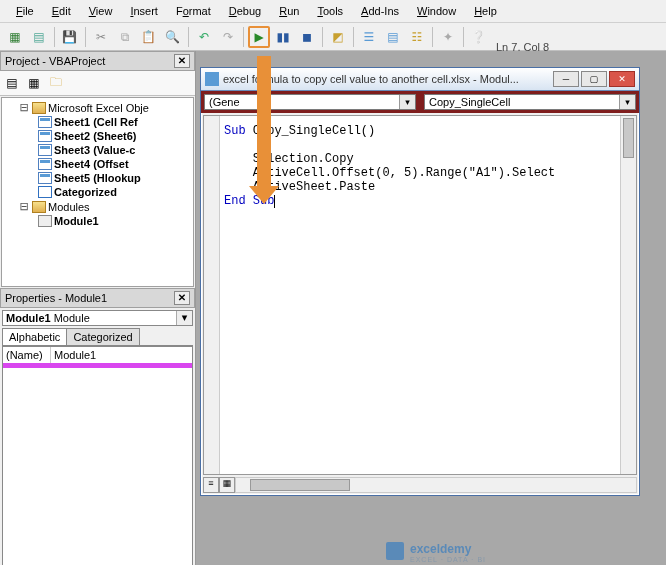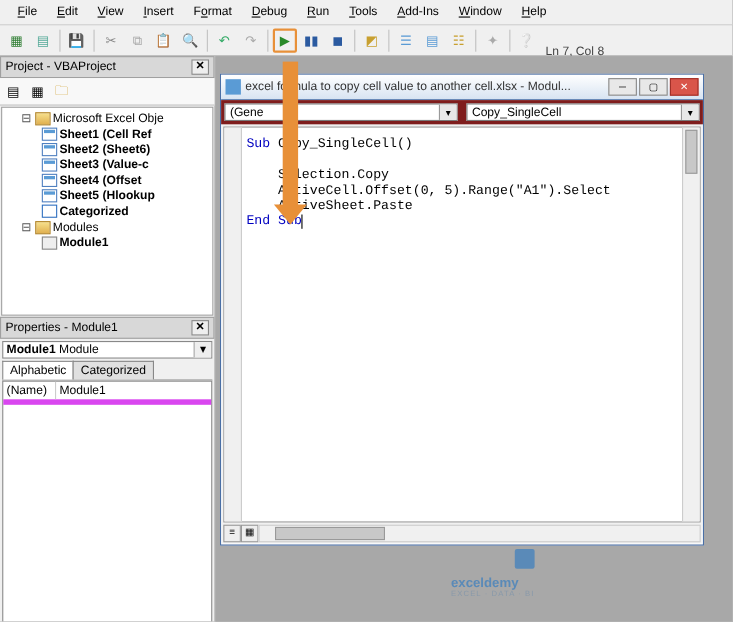--- a/index.html
+++ b/index.html
@@ -233,28 +233,27 @@
   .scroll-v{width:16px;background:#f0f0f0;border-left:1px solid #ccc;position:relative;}
   .scroll-v .thumb{position:absolute;top:2px;left:2px;right:2px;height:40px;background:#c8c8c8;border:1px solid #999;}
   .scroll-h-row{display:flex;margin:0 2px 2px 2px;}
   .viewbtns{display:flex;}
   .viewbtn{width:16px;height:16px;border:1px solid #999;background:#eee;font-size:9px;text-align:center;}
   .scroll-h{flex:1;height:16px;background:#f0f0f0;border:1px solid #ccc;position:relative;}
   .scroll-h .thumb{position:absolute;left:14px;top:1px;bottom:1px;width:100px;background:#c8c8c8;border:1px solid #999;}
   .watermark {
     position:absolute;
     right: 180px;
-    bottom: 24px;
+    bottom: 5px;
     font-size:12px;
     color:#5a8ab8;
     font-weight:600;
     display:flex;
-    align-items:flex-end;
+    align-items:flex-start;
     gap:6px;
-    flex-direction:column;
   }
   .watermark .logo{width:18px;height:18px;background:#5a8ab8;border-radius:2px;}
   .watermark small{display:block;font-size:7px;color:#89a;letter-spacing:1px;font-weight:400;}
 </style>
 </head>
 <body>
 
 <div class="menubar">
   <span><u>F</u>ile</span>
   <span><u>E</u>dit</span>

